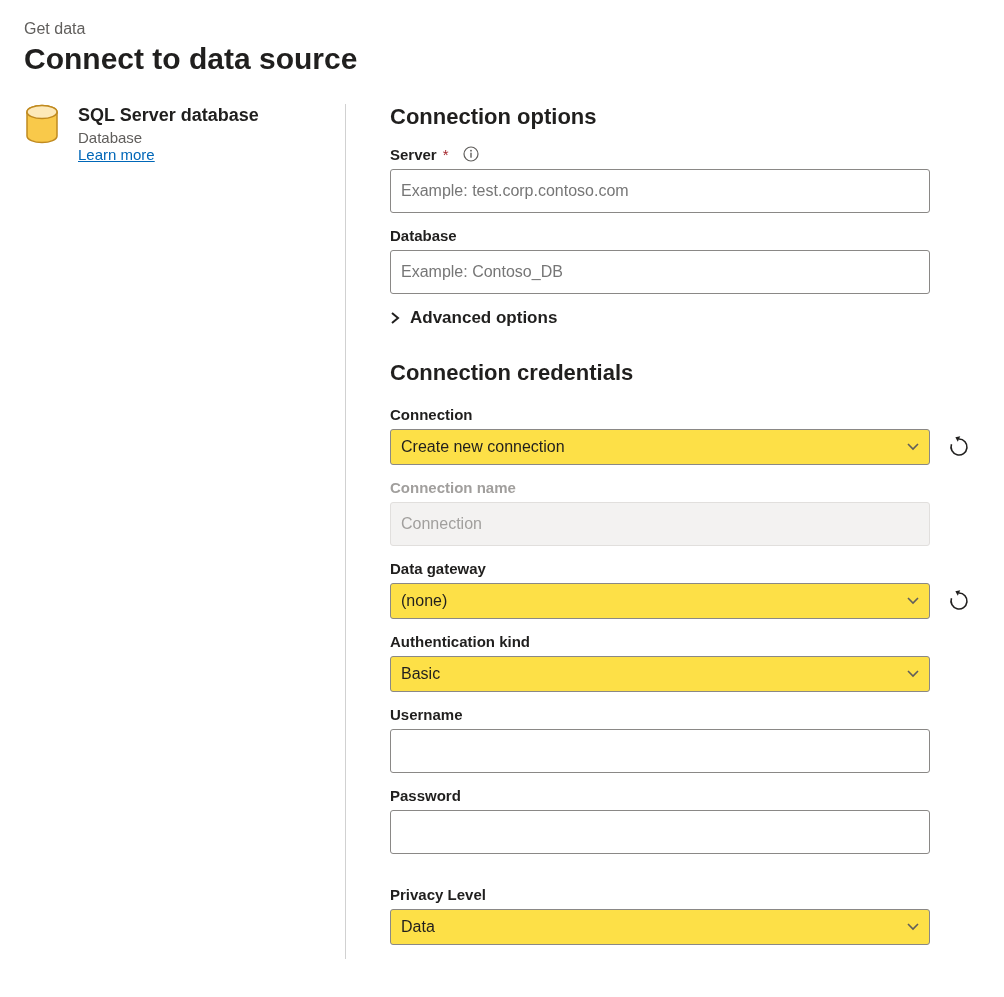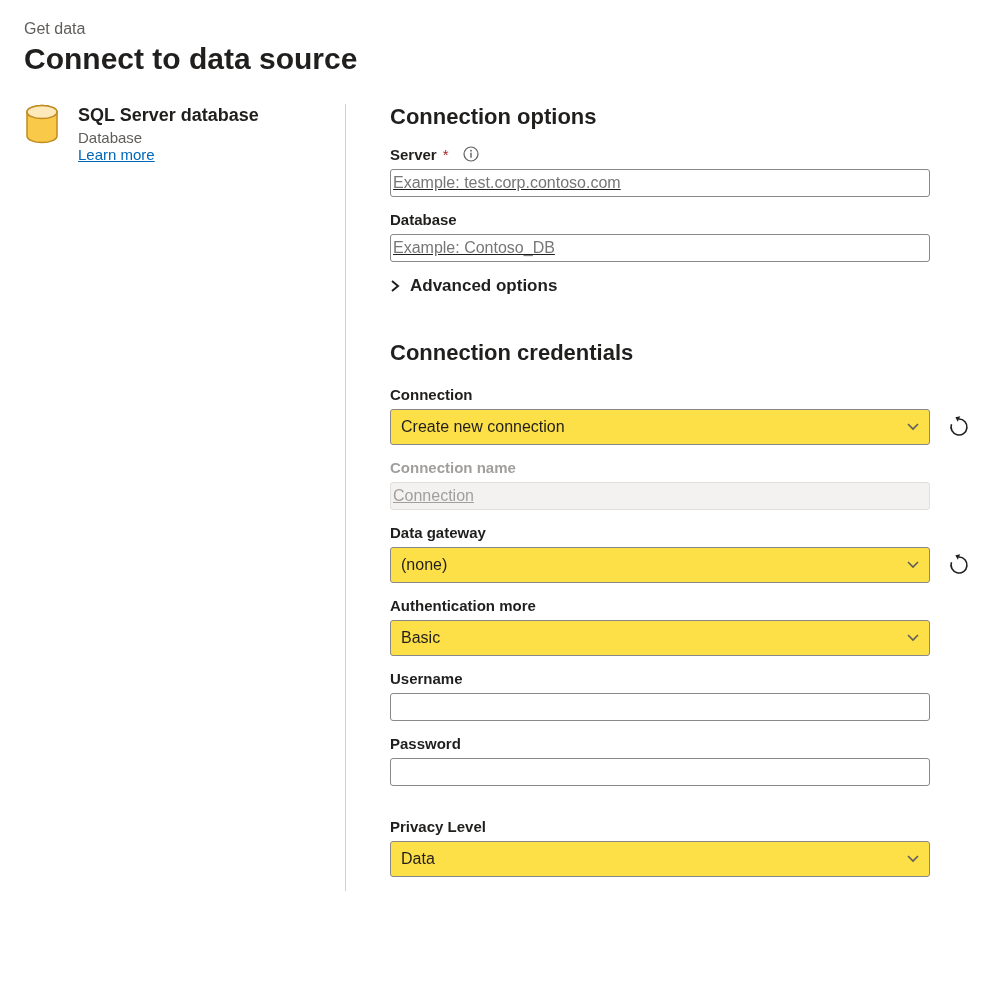--- a/index.html
+++ b/index.html
@@ -86,29 +86,28 @@
     color: #a4262c;
     font-weight: 400;
     margin-left: 2px;
   }
   .info-icon {
     margin-left: 10px;
     display: inline-flex;
   }
   .text-input {
     width: 540px;
-    height: 28px;
+    height: 44px;
     border: 1px solid #8a8886;
     border-radius: 3px;
-    padding: 0 2px;
+    padding: 0 10px;
     font-size: 16px;
     font-family: inherit;
     color: #201f1e;
     background: #fff;
-    text-decoration: underline;
   }
   .text-input::placeholder { color: #767676; }
   .text-input.disabled {
     background: #f3f2f1;
     border-color: #e1dfdd;
     color: #a19f9d;
   }
   .text-input.disabled::placeholder { color: #a19f9d; }
   .select-wrap {
     position: relative;
@@ -147,21 +146,21 @@
     cursor: pointer;
     display: inline-flex;
   }
   .advanced-toggle {
     display: flex;
     align-items: center;
     gap: 10px;
     font-size: 17px;
     font-weight: 600;
     cursor: pointer;
-    margin: 12px 0 44px 0;
+    margin: 12px 0 32px 0;
     user-select: none;
   }
   .chevron-right {
     display: inline-flex;
   }
   .creds-heading {
     font-size: 22px;
     font-weight: 600;
     margin: 0 0 20px 0;
   }
@@ -279,21 +278,21 @@
             <svg width="22" height="22" viewBox="0 0 22 22">
               <path d="M11 3 a8 8 0 1 1 -7.5 5.2" fill="none" stroke="#201f1e" stroke-width="1.6"></path>
               <path d="M11 0 l0 6 l-4 -3 z" fill="#201f1e" transform="rotate(24 11 3)"></path>
             </svg>
           </button>
         </div>
       </div>
 
       <div class="field-group">
         <div class="field-label">
-          <span>Authentication more</span>
+          <span>Authentication kind</span>
         </div>
         <div class="select-wrap">
           <div class="select-input">
             <span>Basic</span>
           </div>
           <span class="chevron-down">
             <svg width="14" height="10" viewBox="0 0 14 10">
                 <path d="M2 2 l5 5 l5 -5" fill="none" stroke="#605e5c" stroke-width="1.6"></path>
               </svg>
           </span>

